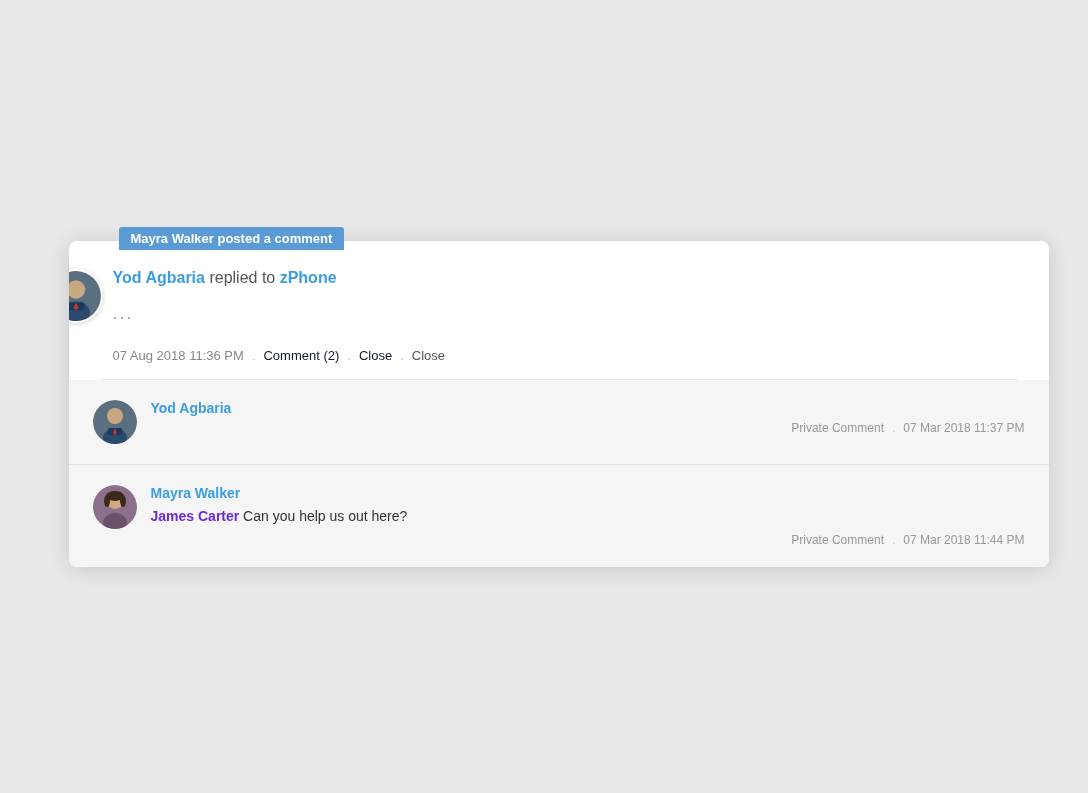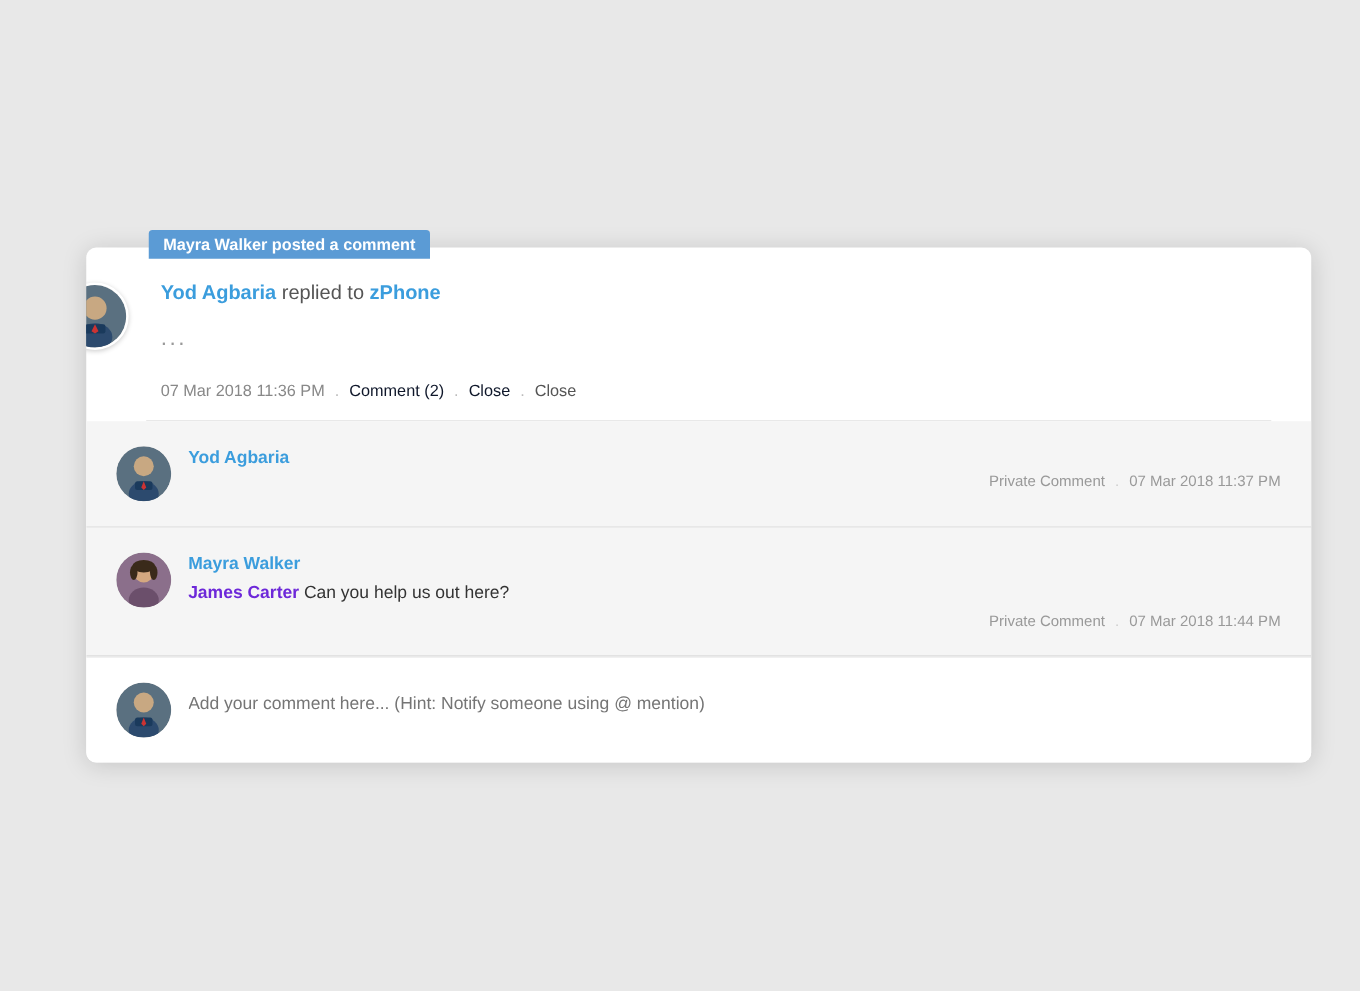--- a/index.html
+++ b/index.html
@@ -59,21 +59,21 @@
       align-items: center;
       justify-content: center;
     }
 
     .avatar-outer svg {
       width: 100%;
       height: 100%;
     }
 
     .card-content {
-      padding: 28px 32px 0 48px;
+      padding: 28px 32px 0 32px;
     }
 
     .post-header {
       font-size: 16px;
       color: #555;
       margin-bottom: 16px;
       padding-left: 12px;
     }
 
     .post-header .blue-link {
@@ -251,21 +251,21 @@
       <div class="post-header">
         <span class="blue-link">Yod Agbaria</span>
         <span> replied to </span>
         <span class="blue-link">zPhone</span>
       </div>
 
 
       <div class="ellipsis">...</div>
 
       <div class="meta-bar">
-        <span class="timestamp">07 Mar 2018 11:36 PM</span>
+        <span class="timestamp">07 Aug 2018 11:36 PM</span>
         <span class="dot">.</span>
         <span class="blue-link">Comment (2)</span>
         <span class="dot">.</span>
         <span class="blue-link">Close</span>
         <span class="dot">.</span>
         <span class="dark-link">Close</span>
       </div>
     </div>
 
     <div class="comments-section">
@@ -308,28 +308,16 @@
             <span class="mention-link">James Carter</span><span> Can you help us out here?</span>
           </div>
           <div class="comment-meta">
             <span>Private Comment</span>
             <span class="dot">.</span>
             <span>07 Mar 2018 11:44 PM</span>
           </div>
         </div>
       </div>
 
-      <div class="compose-area">
-        <div class="comment-avatar">
-          <svg viewBox="0 0 44 44" xmlns="http://www.w3.org/2000/svg" width="44" height="44">
-            <circle cx="22" cy="22" r="22" fill="#5a7080"></circle>
-            <circle cx="22" cy="16" r="8" fill="#c8a882"></circle>
-            <ellipse cx="22" cy="38" rx="12" ry="10" fill="#2c4a6e"></ellipse>
-            <rect x="15" y="28" width="14" height="7" rx="2" fill="#1a3a5c"></rect>
-            <polygon points="22,28 20,33 22,35 24,33" fill="#cc3333"></polygon>
-          </svg>
-        </div>
-        <input type="text" class="compose-input" placeholder="Add your comment here... (Hint: Notify someone using @ mention)" style="">
-      </div>
 
     </div>
   </div>
 </div>
 
 </body></html>

